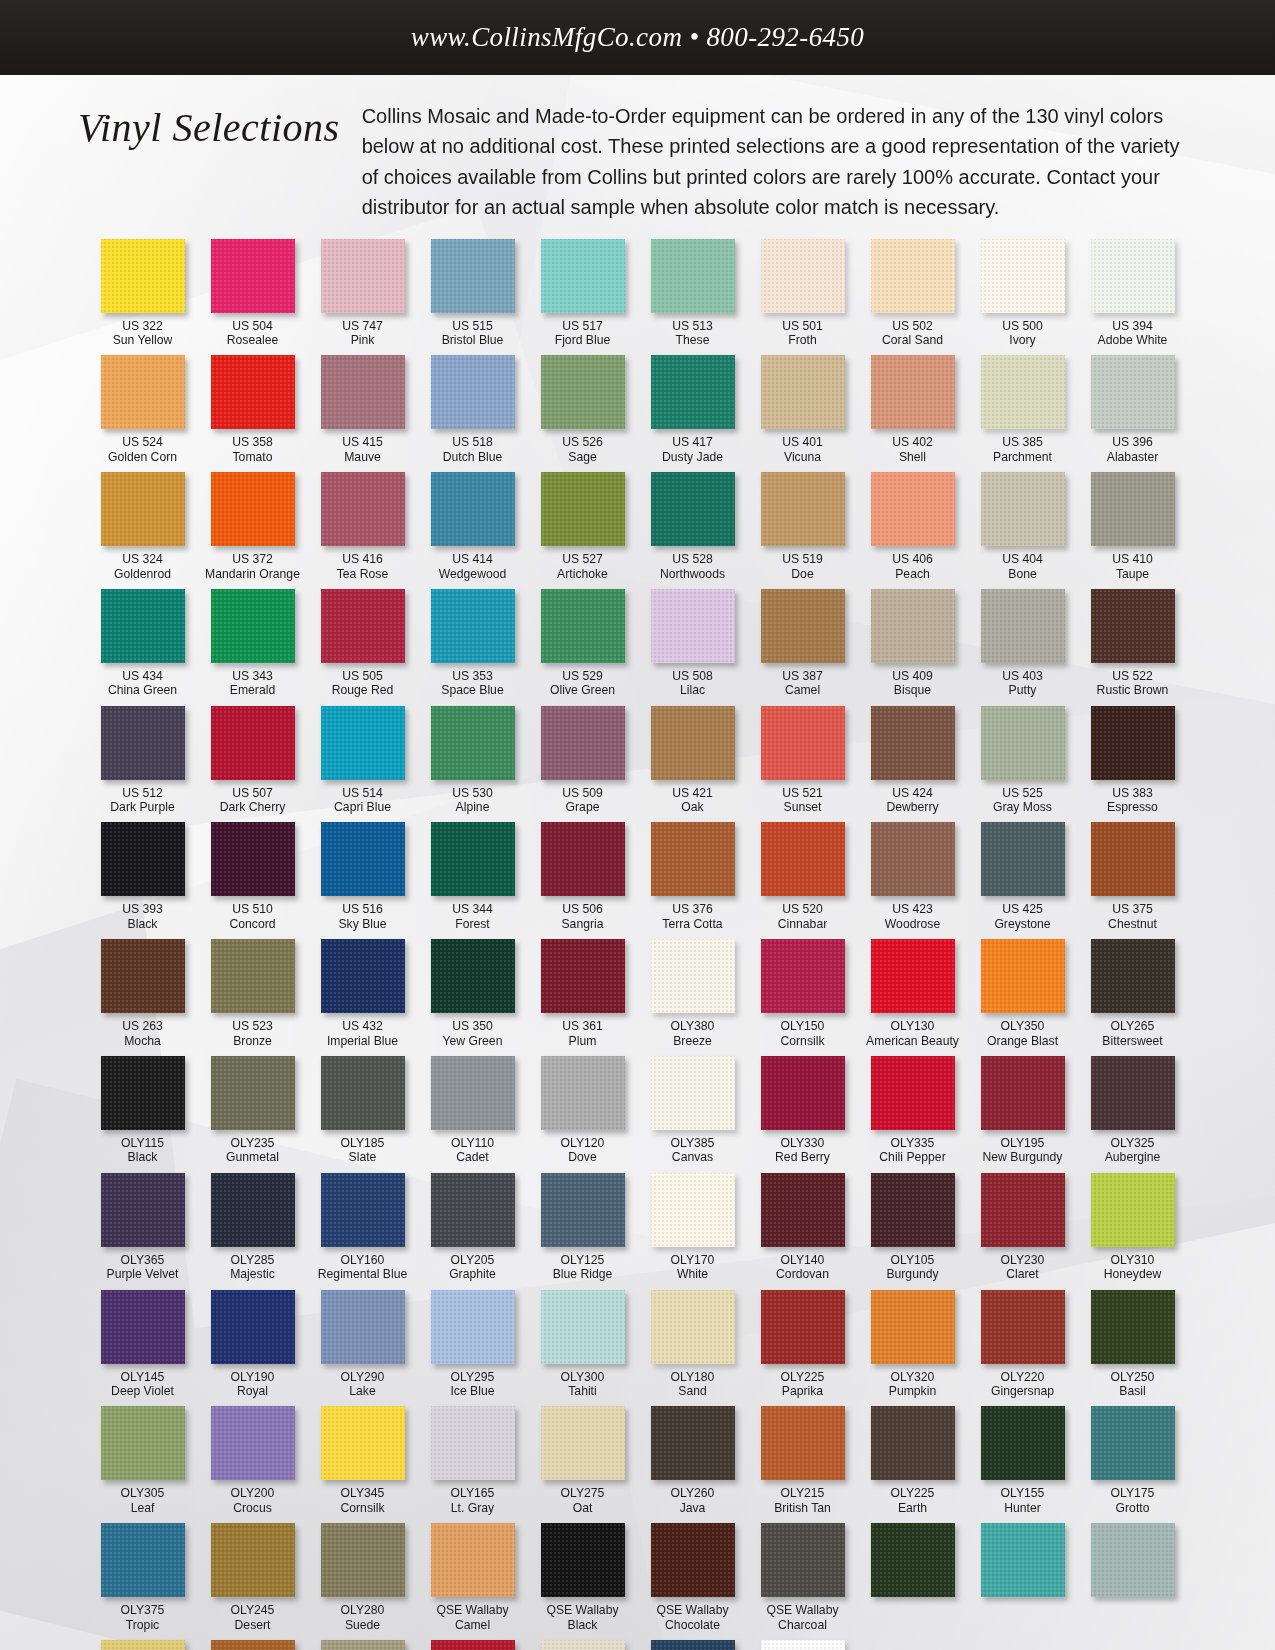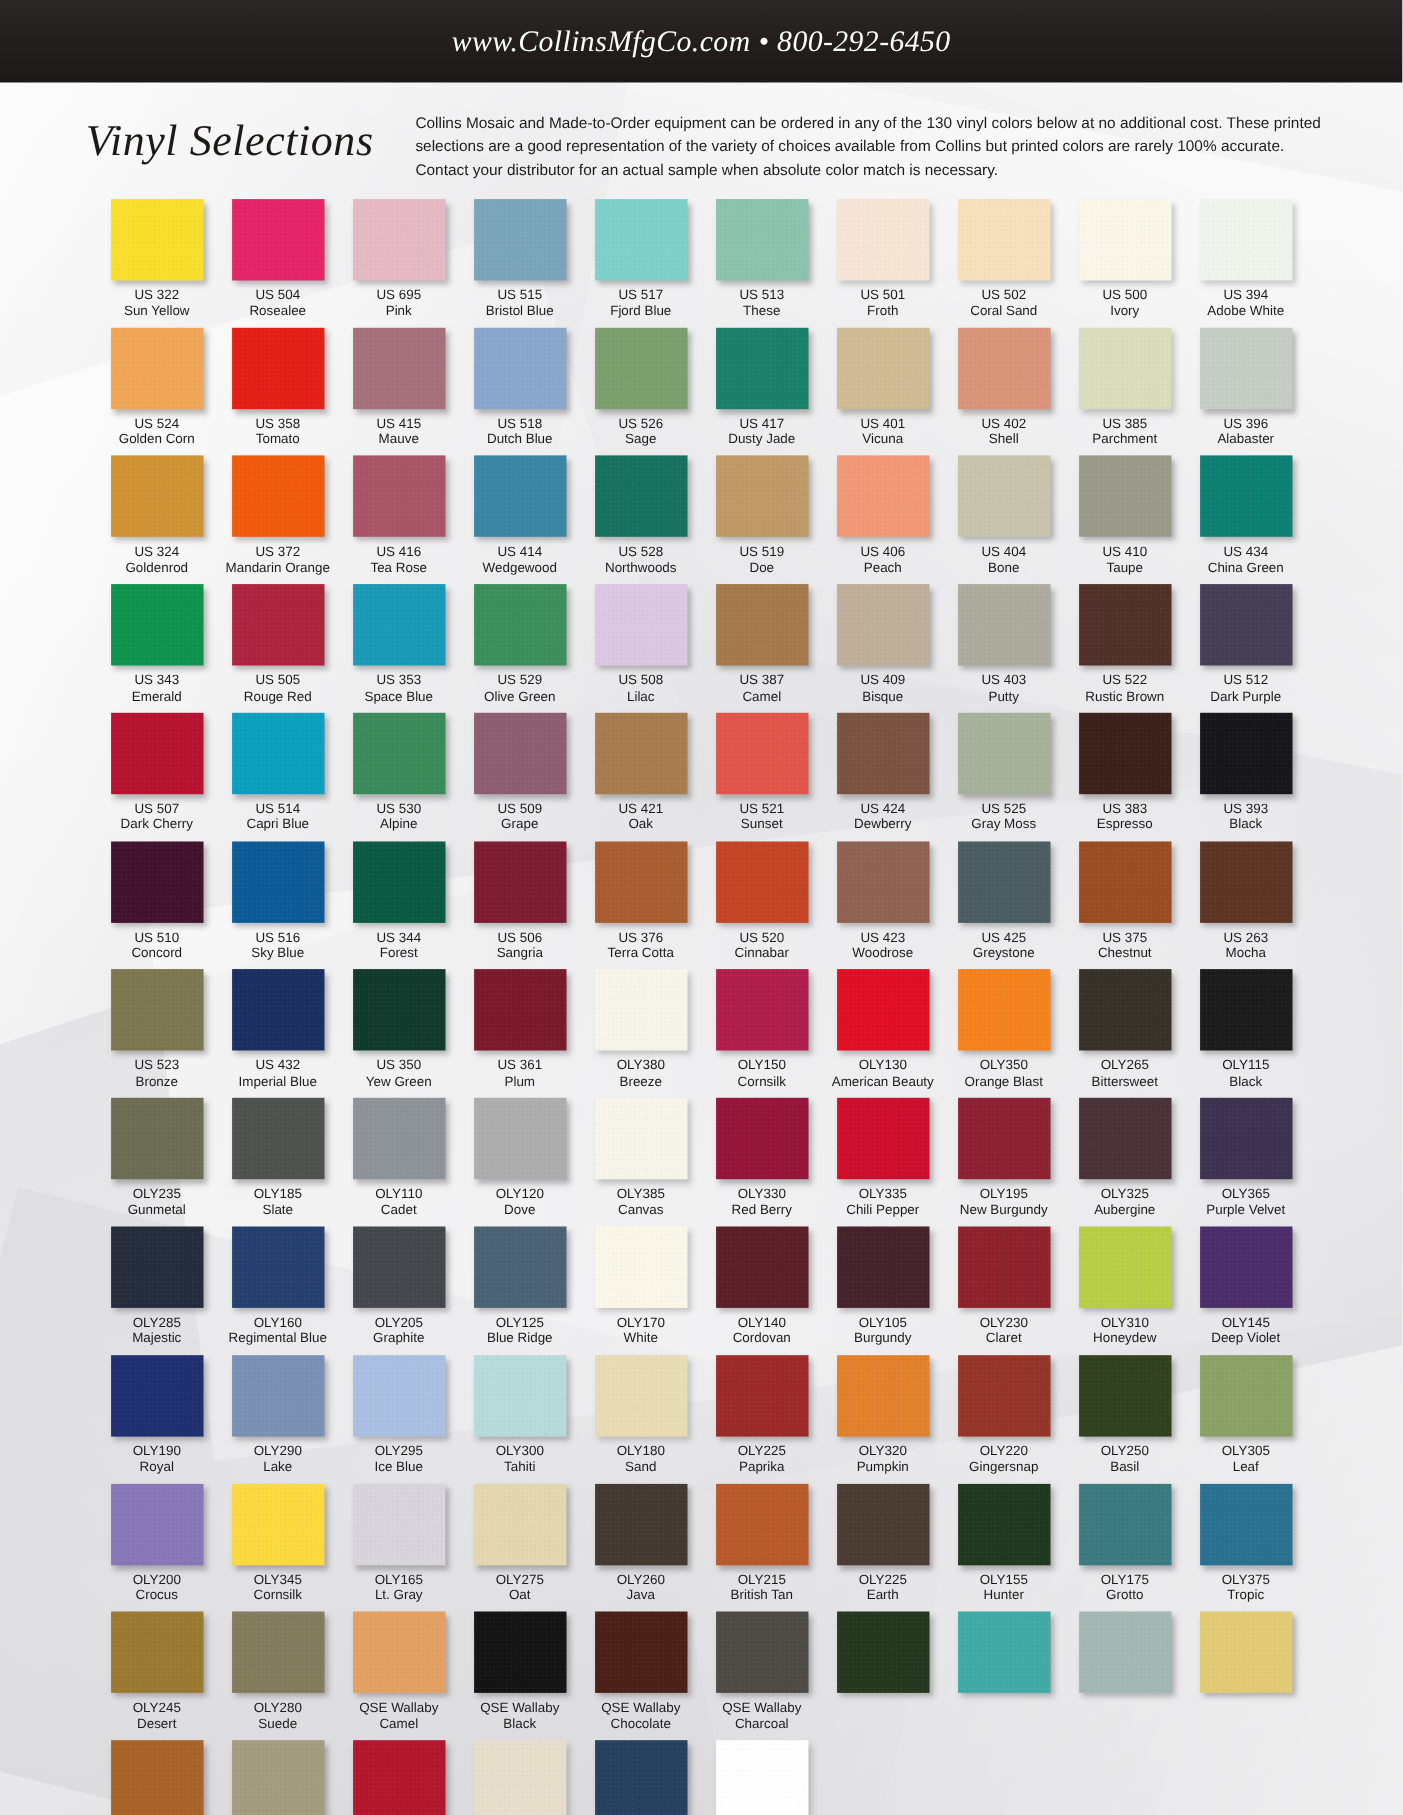--- a/index.html
+++ b/index.html
@@ -77,26 +77,25 @@
     font-style: italic;
     font-size: 40px;
     color: #1d1919;
     line-height: 1.05;
     white-space: nowrap;
     padding-top: 10px;
     margin-right: 22px;
     letter-spacing: 0.5px;
   }
   .intro-body {
-    font-size: 14px;
+    font-size: 20px;
     line-height: 1.52;
     color: #1c1c1c;
     max-width: 865px;
     padding-top: 4px;
-    margin-left: 16px;
   }
 
   
   .grid {
     position: relative;
     z-index: 4;
     margin: 8px auto 0 auto;
     width: 1100px;
     display: grid;
     grid-template-columns: repeat(10, 1fr);
@@ -170,21 +169,21 @@
       <div class="cell">
         <div class="chip" style="background: rgb(229, 36, 106);"></div>
         <div class="label">
           <span class="code">US 504</span>
           <span class="nm">Rosealee</span>
         </div>
       </div>
       <div class="cell">
         <div class="chip" style="background: rgb(229, 185, 196);"></div>
         <div class="label">
-          <span class="code">US 695</span>
+          <span class="code">US 747</span>
           <span class="nm">Pink</span>
         </div>
       </div>
       <div class="cell">
         <div class="chip" style="background: rgb(122, 165, 187);"></div>
         <div class="label">
           <span class="code">US 515</span>
           <span class="nm">Bristol Blue</span>
         </div>
       </div>
@@ -319,20 +318,27 @@
         <div class="label">
           <span class="code">US 416</span>
           <span class="nm">Tea Rose</span>
         </div>
       </div>
       <div class="cell">
         <div class="chip" style="background: rgb(58, 134, 164);"></div>
         <div class="label">
           <span class="code">US 414</span>
           <span class="nm">Wedgewood</span>
+        </div>
+      </div>
+      <div class="cell">
+        <div class="chip" style="background: rgb(123, 142, 58);"></div>
+        <div class="label">
+          <span class="code">US 527</span>
+          <span class="nm">Artichoke</span>
         </div>
       </div>
       <div class="cell">
         <div class="chip" style="background: rgb(22, 114, 94);"></div>
         <div class="label">
           <span class="code">US 528</span>
           <span class="nm">Northwoods</span>
         </div>
       </div>
       <div class="cell">

